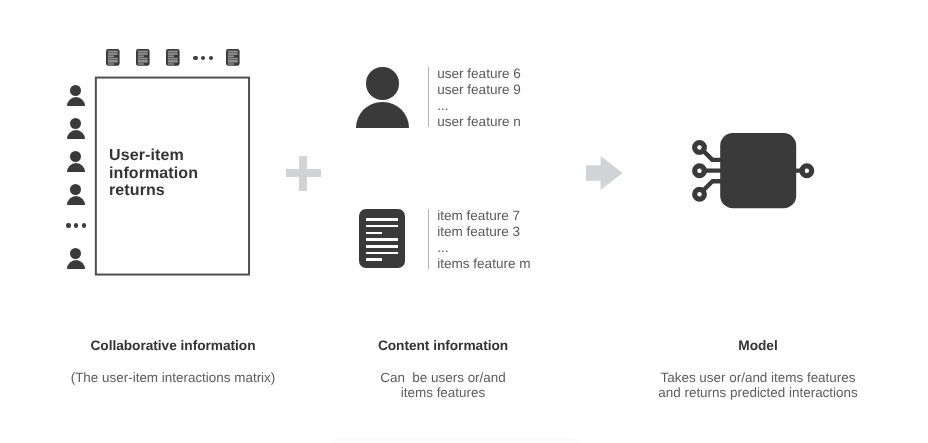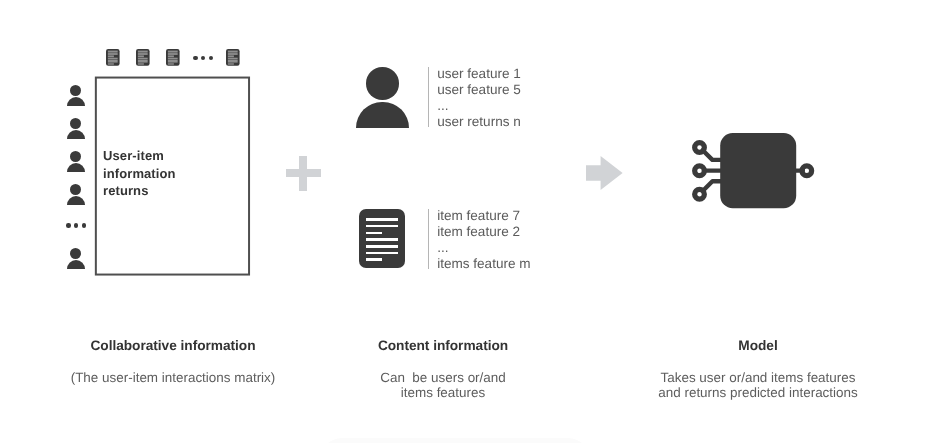--- a/index.html
+++ b/index.html
@@ -16,22 +16,22 @@
   #stage { position:absolute; left:0; top:0; width:928px; height:443px; }
   .abs { position:absolute; }
 
   
   #matrix-box{
     left:93px; top:75px; width:160px; height:204px;
   }
   #matrix-box > svg{ position:absolute; left:0; top:0; display:block; }
   #matrix-box > svg rect{ fill:none; stroke:#4f4f4f; stroke-width:2.0; }
   #matrix-label{
-    position:absolute; left:10px; top:72.2px;
-    font-size:13px; font-weight:bold; line-height:17.5px;
+    position:absolute; left:16px; top:72.2px;
+    font-size:16px; font-weight:bold; line-height:17.5px;
     color:#343434; letter-spacing:0.1px;
   }
 
   
   #item-row{ left:106.3px; top:49.4px; width:150px; height:20px; }
   #item-row > * { position:absolute; top:0; }
   #item-row > *:nth-child(1){ left:0px; }
   #item-row > *:nth-child(2){ left:30px; }
   #item-row > *:nth-child(3){ left:60px; }
   #item-row > *:nth-child(4){ left:86.8px; top:6.6px; }
@@ -245,41 +245,41 @@
     <span class="plus-h"></span>
     <span class="plus-v"></span>
   </div>
 
   <div class="abs" id="content-group">
 
     <div class="abs feat-block" id="user-feature-block">
       <span class="big-user"></span>
       <span class="feat-divider"></span>
       <div class="feat-list">
-        <div>user feature 1</div>
-        <div>user feature 5</div>
+        <div>user feature 6</div>
+        <div>user feature 9</div>
         <div class="feat-ell">...</div>
-        <div>user returns n</div>
+        <div>user feature n</div>
       </div>
     </div>
 
     <div class="abs feat-block" id="item-feature-block">
       <span class="big-doc">
         <i class="l l1"></i>
           <i class="l l2"></i>
           <i class="l l3"></i>
           <i class="l l4"></i>
           <i class="l l5"></i>
           <i class="l l6"></i>
           <i class="l l7"></i>
       </span>
       <span class="feat-divider"></span>
       <div class="feat-list">
         <div>item feature 7</div>
-        <div>item feature 2</div>
+        <div>item feature 3</div>
         <div class="feat-ell">...</div>
         <div>items feature m</div>
       </div>
     </div>
   </div>
 
   <div class="abs" id="arrow-op">
     <svg width="37" height="34" viewBox="0 0 37 34" aria-hidden="true">
       <path d="M0 9.2 H14.6 V0 L36.6 17.0 L14.6 34.0 V24.8 H0 Z"></path>
     </svg>

